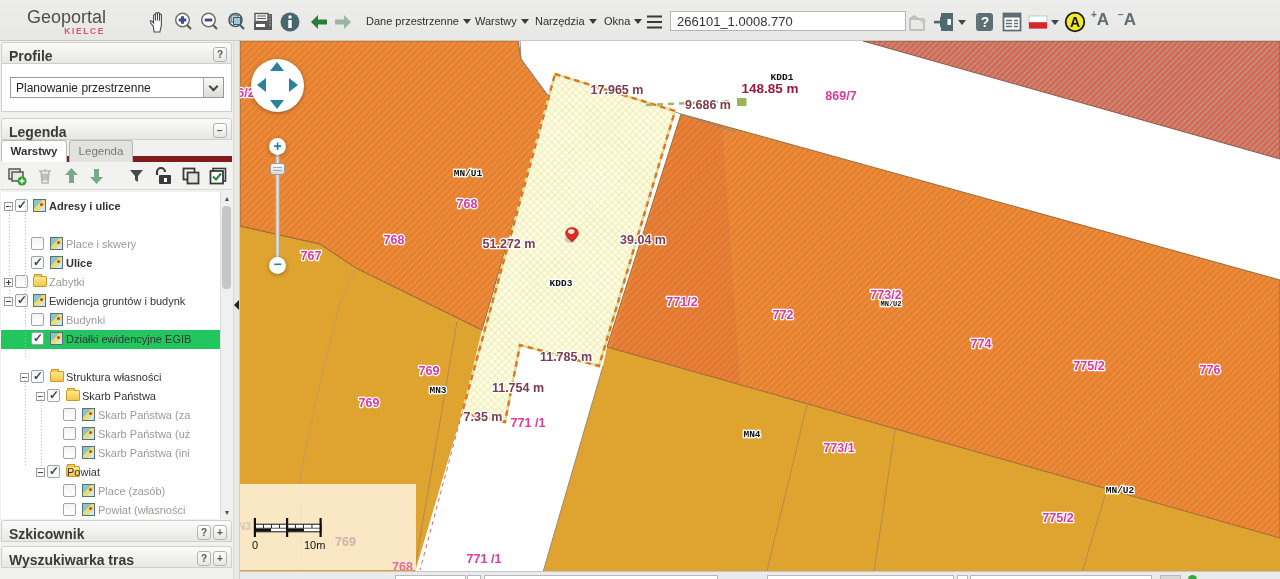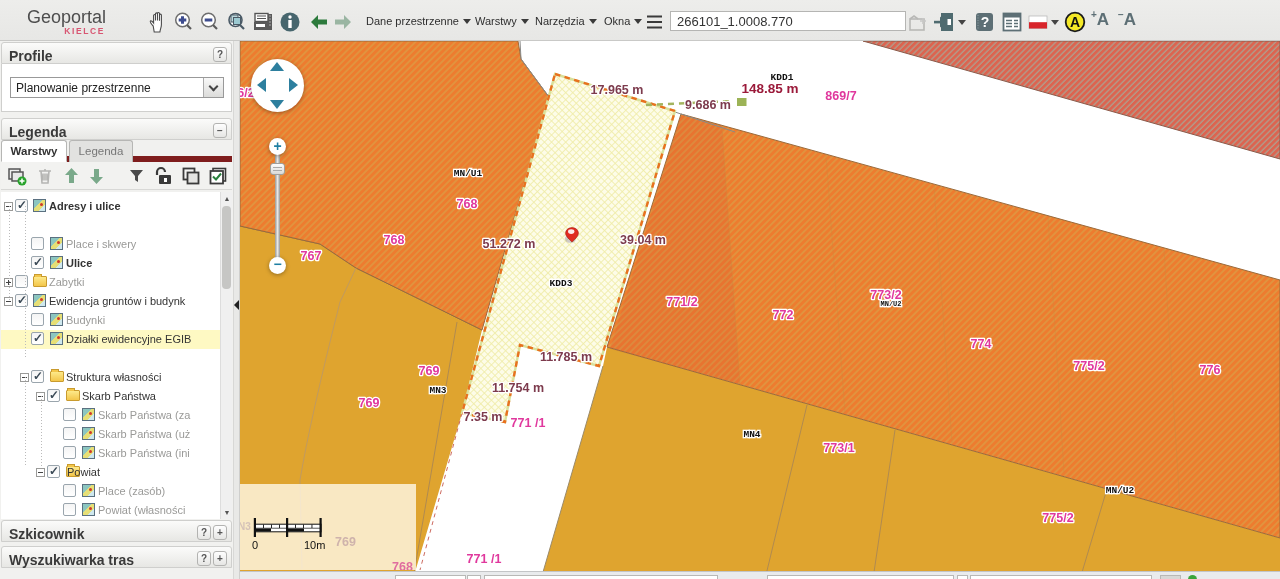--- a/index.html
+++ b/index.html
@@ -335,21 +335,21 @@
           </span>
           <span class="cb on" style="left:14px"></span>
           <span class="licon" style="left:32px"></span>
           <span class="lbl dark" style="left:48px;font-weight:normal">Ewidencja gruntów i budynk</span>
         </div>
         <div class="trow" style="top:119px">
           <span class="cb" style="left:30px"></span>
           <span class="licon" style="left:49px"></span>
           <span class="lbl gray" style="left:65px">Budynki</span>
         </div>
-        <div class="trow" style="top:138px;background:#fef9c3">
+        <div class="trow" style="top:138px;background:#22c55e">
           <span class="cb on" style="left:30px"></span>
           <span class="licon" style="left:49px"></span>
           <span class="lbl dark" style="left:65px">Działki ewidencyjne EGIB</span>
         </div>
         <div class="trow" style="top:176px">
           <span class="exp" style="left:19px">
             <i></i>
           </span>
           <span class="cb on" style="left:30px"></span>
           <span class="fold" style="left:49px"></span>

